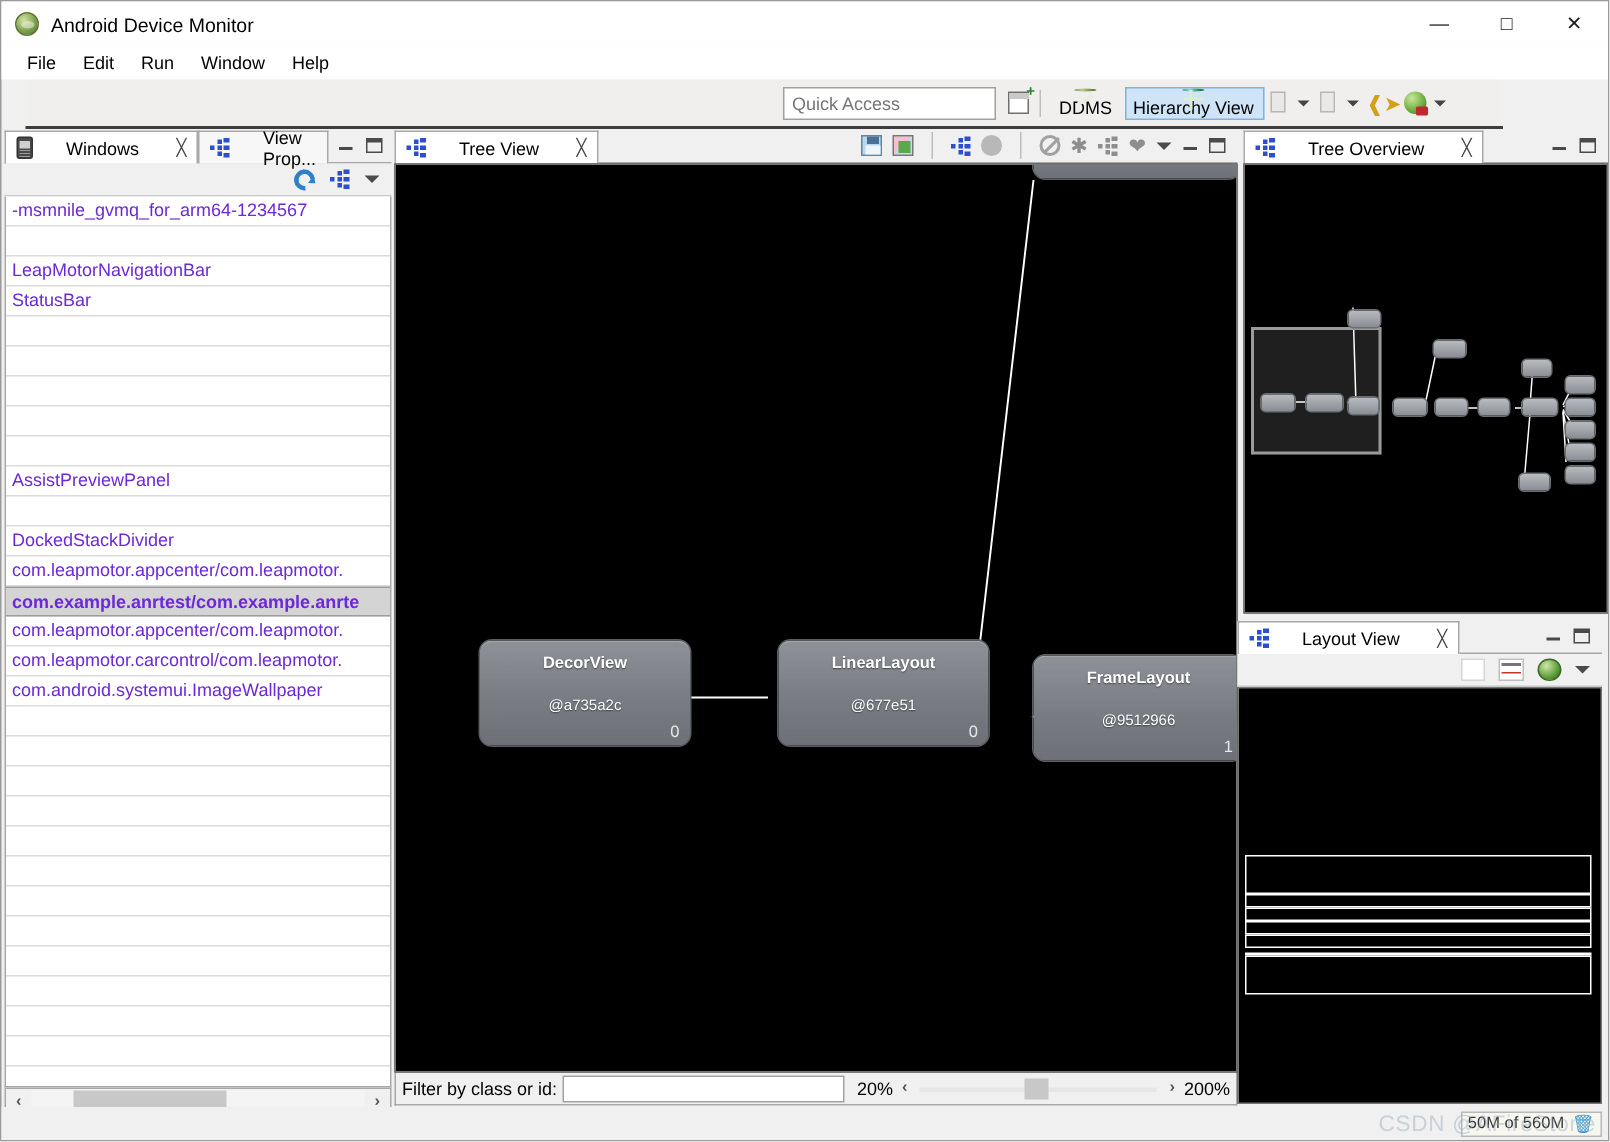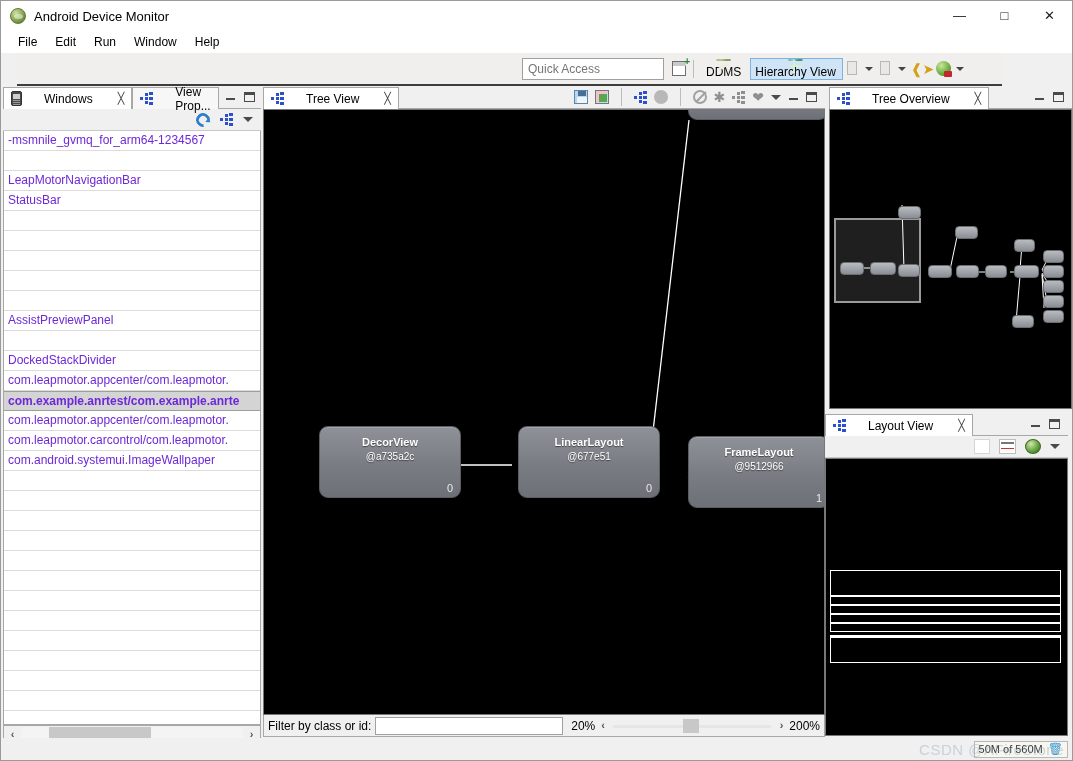--- a/index.html
+++ b/index.html
@@ -278,21 +278,21 @@
     background: linear-gradient(to bottom, #8e9197 0%, #797c83 55%, #6d7076 100%);
     border: 1px solid #5a5d62;
     box-shadow: inset 0 1px 0 rgba(255,255,255,.18);
     color: #fff;
   }
   .node .nm {
     text-align:center; font-size:11px; font-weight:bold; margin-top:9px;
     text-shadow: 0 1px 1px rgba(0,0,0,.5);
   }
   .node .id {
-    text-align:center; font-size:10px; margin-top:3px;
+    text-align:center; font-size:10px; margin-top:17px;
     text-shadow: 0 1px 1px rgba(0,0,0,.5);
   }
   .node .cnt {
     position:absolute; right:7px; bottom:3px; font-size:11px; color:#e8e8e8;
   }
   #tv-filterbar {
     height: 22px; display:flex; align-items:center;
     background:#f0f0f0; border:1px solid #a8a8a8; border-top:none;
     font-size:12px;
   }

